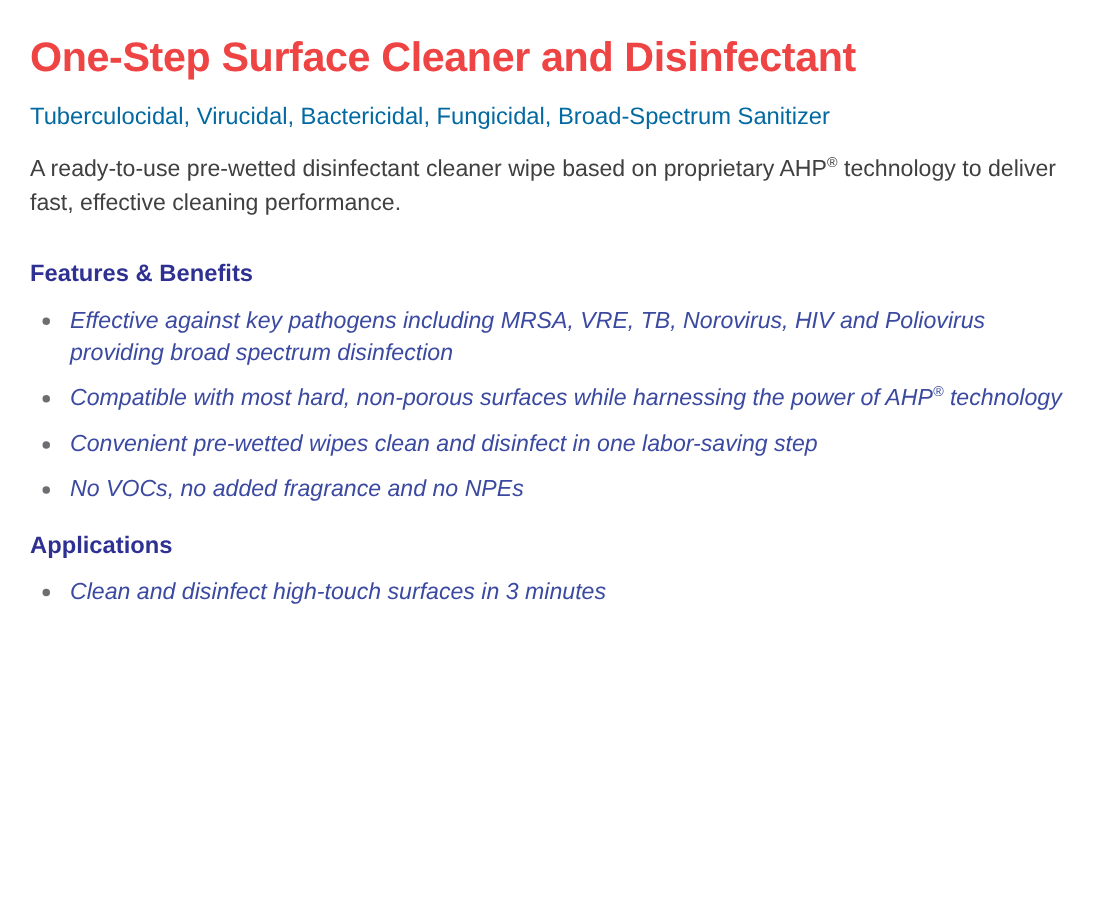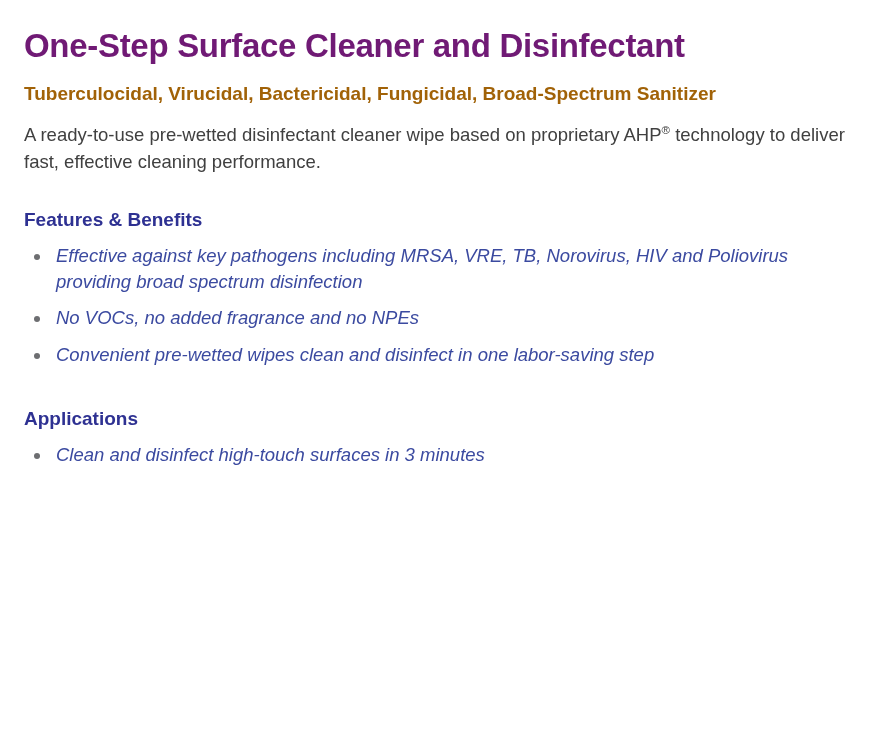--- a/index.html
+++ b/index.html
@@ -18,29 +18,29 @@
     box-sizing: border-box;
     width: 894px;
     height: 730px;
     padding: 26px 28px 0 24px;
     position: relative;
     overflow: hidden;
   }
   .title {
     font-size: 33px;
     font-weight: bold;
-    color: #701a75;
+    color: #ef4444;
     letter-spacing: -0.3px;
     line-height: 1.2;
     margin: 0 0 16px 0;
   }
   .subtitle {
     font-size: 19px;
-    color: #a16207;
-    font-weight: 700;
+    color: #0369a1;
+    font-weight: 400;
     line-height: 1.3;
     margin: 0 0 16px 0;
   }
   .intro {
     font-size: 18.5px;
     color: #404040;
     line-height: 1.42;
     margin: 0 0 34px 0;
     max-width: 830px;
   }
@@ -69,21 +69,21 @@
     content: "";
     position: absolute;
     left: 10px;
     top: 11px;
     width: 6px;
     height: 6px;
     border-radius: 50%;
     background: #6d6e71;
   }
   .features-block {
-    margin-bottom: 40px;
+    margin-bottom: 22px;
   }
   sup {
     font-size: 0.62em;
     vertical-align: super;
     line-height: 0;
   }
   .applications-block ul.bullets li {
     margin-bottom: 16px;
   }
 </style>
@@ -95,22 +95,23 @@
   <h1 class="title">One-Step Surface Cleaner and Disinfectant</h1>
 
   <div class="subtitle">Tuberculocidal, Virucidal, Bactericidal, Fungicidal, Broad-Spectrum Sanitizer</div>
 
   <p class="intro"><span>A ready-to-use pre-wetted disinfectant cleaner wipe based on proprietary AHP</span><sup>®</sup> <span>technology to deliver fast, effective cleaning performance.</span></p>
 
   <div class="features-block">
     <div class="section-heading">Features &amp; Benefits</div>
     <ul class="bullets">
       <li><span>Effective against key pathogens including MRSA, VRE, TB, Norovirus, HIV and Poliovirus providing broad spectrum disinfection</span></li>
+      <li><span>Compatible with most hard, non-porous surfaces while harnessing the power of AHP</span><sup>®</sup><span> technology</span></li>
+      <li><span>Convenient pre-wetted wipes clean and disinfect in one labor-saving step</span></li>
       <li><span>No VOCs, no added fragrance and no NPEs</span></li>
-      <li><span>Convenient pre-wetted wipes clean and disinfect in one labor-saving step</span></li>
     </ul>
   </div>
 
   <div class="applications-block">
     <div class="section-heading">Applications</div>
     <ul class="bullets">
       <li><span>Clean and disinfect high-touch surfaces in 3 minutes</span></li>
     </ul>
   </div>
 

